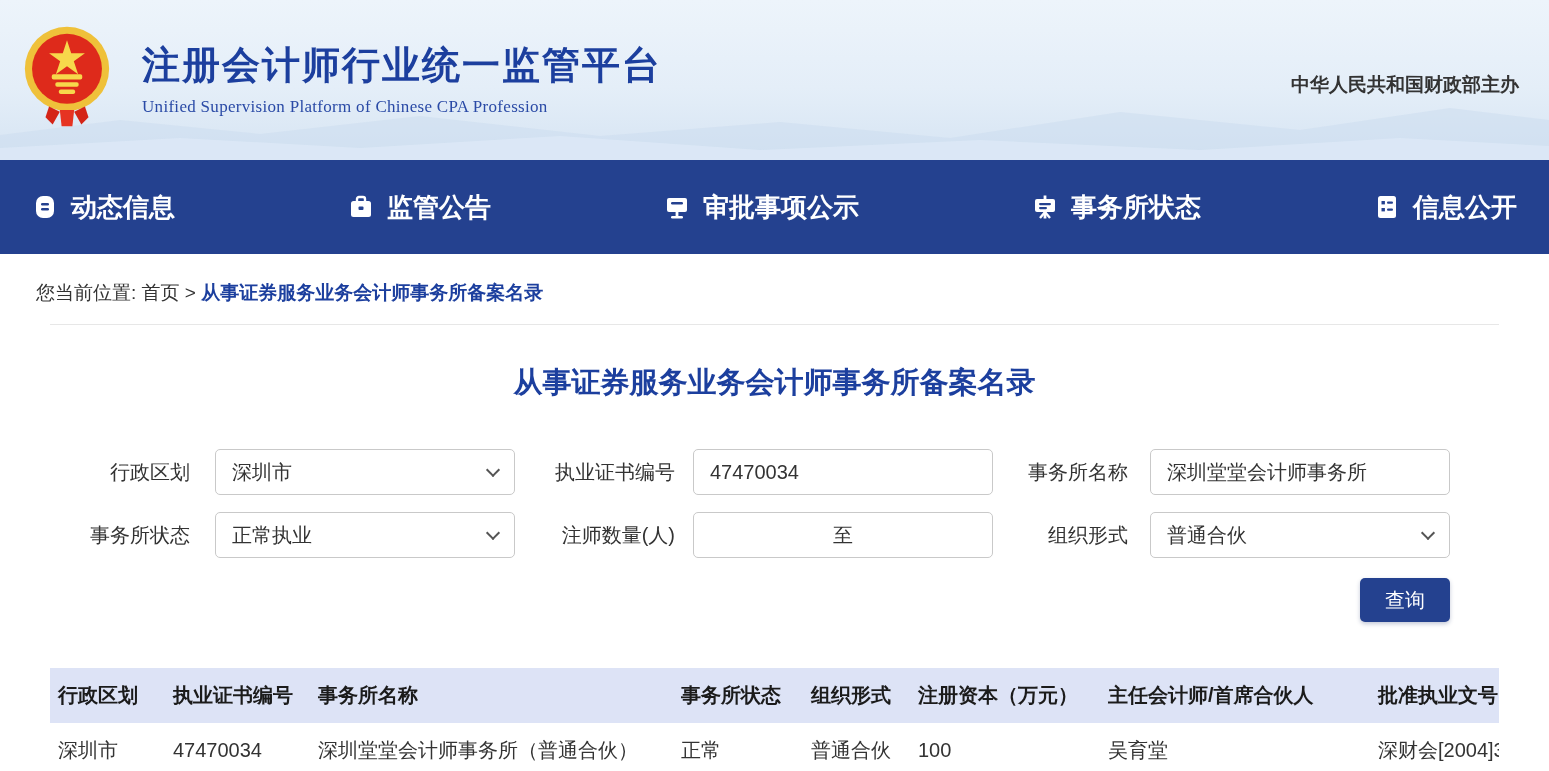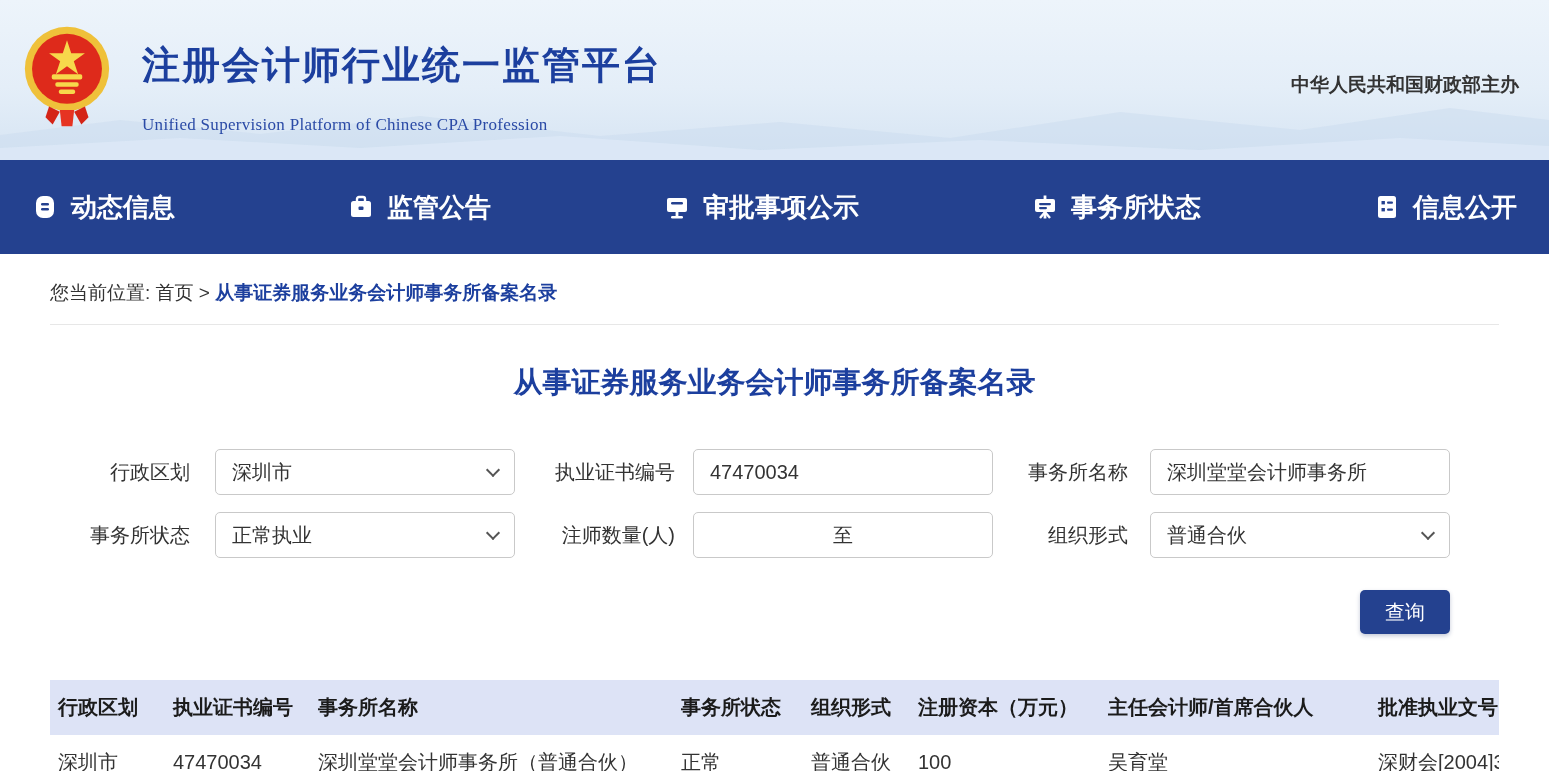--- a/index.html
+++ b/index.html
@@ -6,32 +6,32 @@
   html,body { width:1549px; height:771px; overflow:hidden; background:#fff;
     font-family:"Liberation Sans","DejaVu Sans",sans-serif; }
 
   
   .site-header { position:relative; height:160px;
     background:linear-gradient(180deg,#edf4fb 0%,#e4eef8 55%,#d6e4f3 100%); }
   .header-hills { position:absolute; left:0; bottom:0; width:100%; height:70px; }
   .emblem { position:absolute; left:22px; top:24px; }
   .title-block { position:absolute; left:142px; top:40px;font-family:Liberation Serif, serif; }
   .site-title { font-size:38px; font-weight:bold; color:#1c3f9e; letter-spacing:2px; }
-  .site-subtitle { font-size:17px; color:#2a4aa6; margin-top:24px; letter-spacing:.3px; }
+  .site-subtitle { font-size:17px; color:#2a4aa6; margin-top:6px; letter-spacing:.3px; }
   .sponsor { position:absolute; right:30px; top:72px; font-size:19px; font-weight:bold; color:#333;margin-left:31px; }
 
   
   .main-nav { height:94px; background:#24418f; display:flex; align-items:center;
     justify-content:space-between; padding:0 32px; }
   .nav-item { display:flex; align-items:center; gap:13px; color:#fff;
     font-size:26px; font-weight:bold; cursor:pointer; white-space:nowrap; }
   .nav-icon { width:26px; height:26px; display:flex; align-items:center; justify-content:center; }
 
   
-  .breadcrumb { margin:0 50px; padding-top:26px; font-size:19px; color:#333; }
+  .breadcrumb { margin:0 36px; padding-top:26px; font-size:19px; color:#333; }
   .breadcrumb .crumb-current { color:#1c3f9e; font-weight:bold; }
   .breadcrumb .crumb-home { color:#333; cursor:pointer; }
   .crumb-divider { margin:18px 50px 0 50px; border-bottom:1px solid #e7e7e7; }
 
   
   .page-title { text-align:center; margin-top:38px; font-size:29px; font-weight:bold; color:#1c3f9e; }
 
   
   .query-form { margin-top:46px; }
   .form-row { display:flex; align-items:center; padding-left:50px; margin-bottom:17px; }
@@ -44,21 +44,21 @@
     font-size:20px; color:#333; }
   .select-field { justify-content:space-between; cursor:pointer; }
   .chev { width:10px; height:10px; border-right:2px solid #555; border-bottom:2px solid #555;
     transform:rotate(45deg); margin-top:-5px; flex-shrink:0; }
   .text-field { border:none; outline:none; width:100%; height:100%;
     font-size:20px; color:#333; font-family:inherit; background:transparent; }
   .center-field { justify-content:center; }
   .btn-row { display:flex; justify-content:flex-end; padding-right:99px; margin-top:20px; }
   .search-btn { width:90px; height:44px; background:#24418f; color:#fff; border:none;
     border-radius:5px; font-size:20px; cursor:pointer; font-family:inherit;
-    box-shadow:0 2px 4px rgba(20,40,100,.25);margin-top:12px; }
+    box-shadow:0 2px 4px rgba(20,40,100,.25); }
 
   
   .result-table { margin:46px 50px 0 50px; border-collapse:collapse; table-layout:fixed;
     width:1449px; font-size:20px; }
   .result-table th { background:#dde3f6; height:55px; text-align:left; color:#1b1b1b;
     font-weight:bold; padding:0 8px; overflow:hidden; white-space:nowrap; }
   .result-table td { height:55px; color:#333; padding:0 8px; background:#fff;
     overflow:hidden; white-space:nowrap; }
   .c0{width:115px} .c1{width:145px} .c2{width:363px} .c3{width:130px}
   .c4{width:107px} .c5{width:190px} .c6{width:270px} .c7{width:129px}

